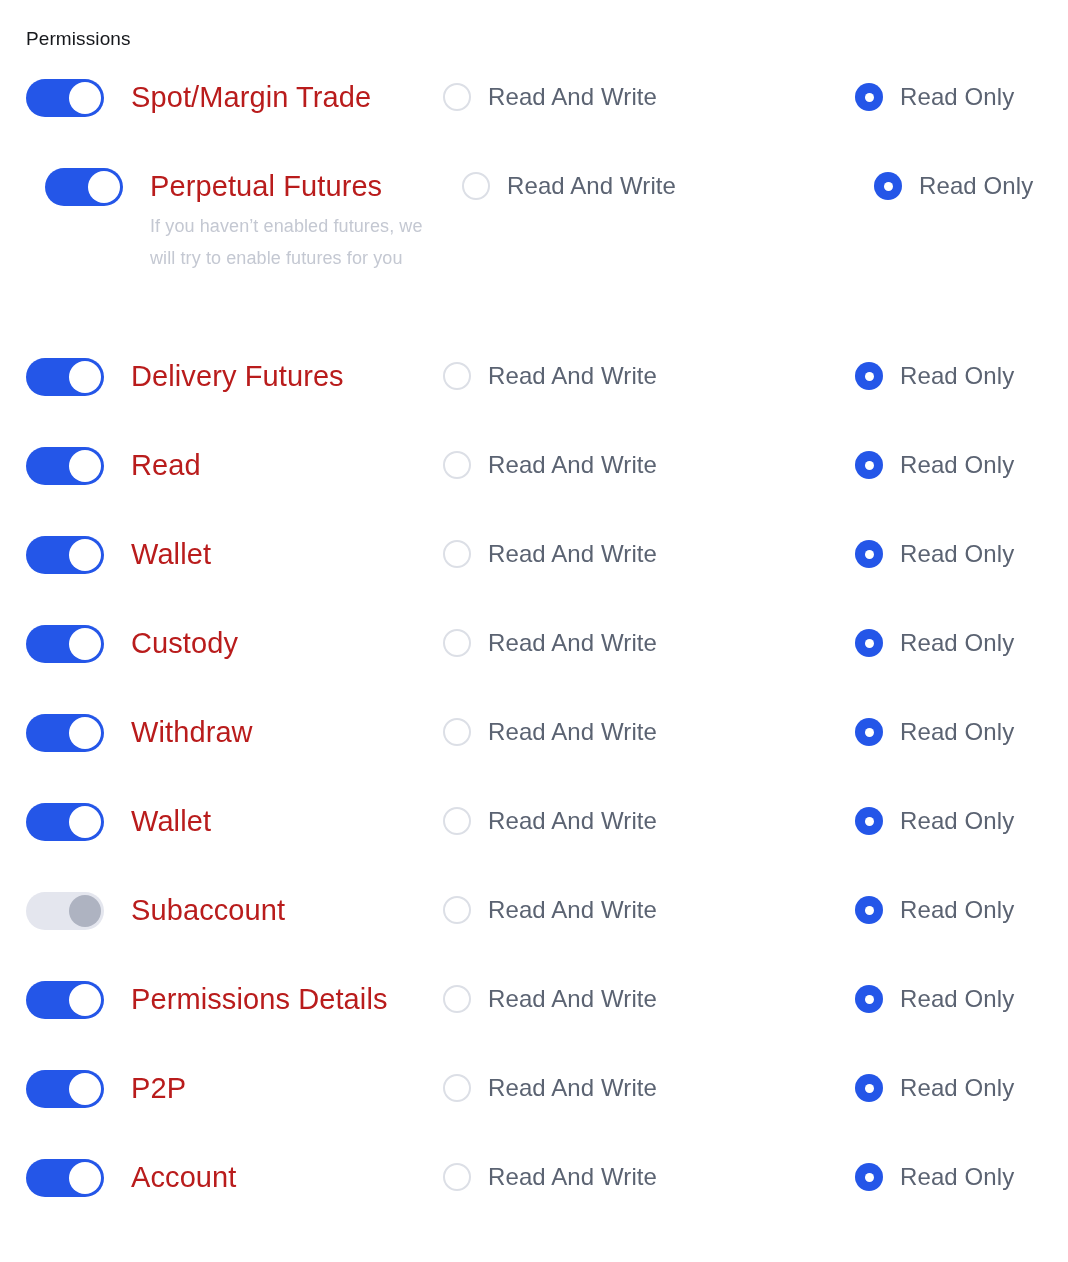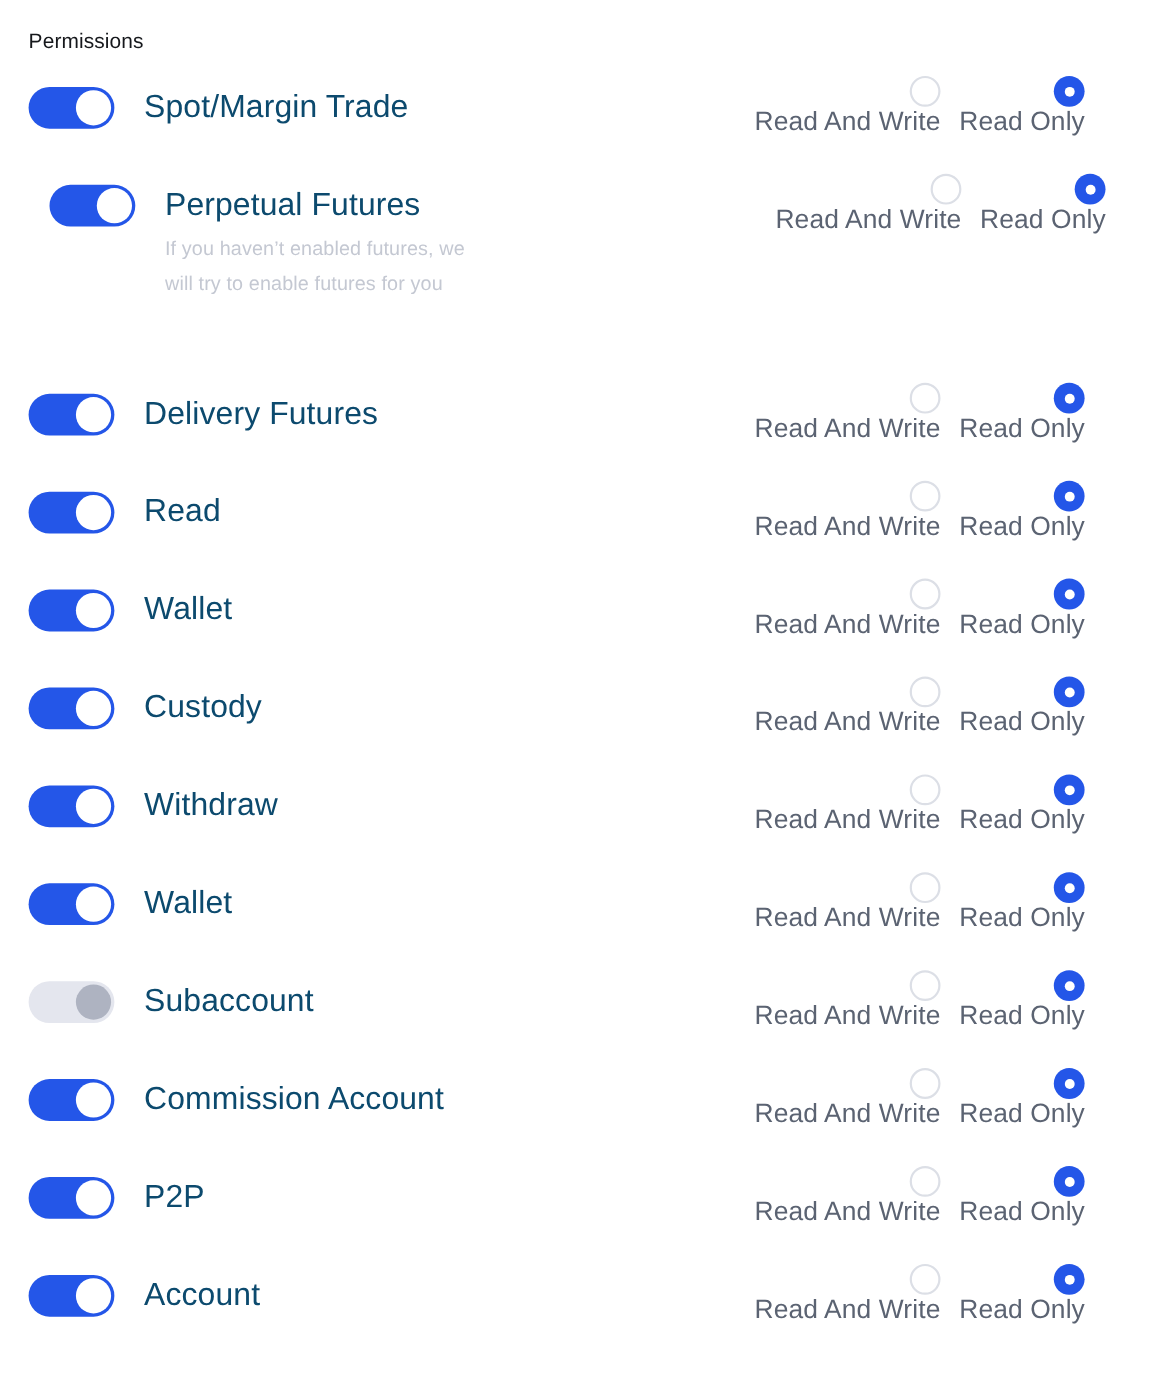--- a/index.html
+++ b/index.html
@@ -81,21 +81,21 @@
   
   .perm-label-col {
     flex: 0 0 auto;
     min-width: 312px;
     margin-left: 27px;
     padding-top: 1px;
   }
   .perm-label {
     font-size: 29px;
     font-weight: 400;
-    color: #0c4a6e;
+    color: #b91c1c;
     line-height: 47px;
     white-space: nowrap;
     letter-spacing: 0.1px;
   }
   .perm-hint {
     font-size: 18px;
     color: #c4c8d2;
     line-height: 32px;
     width: 300px;
     margin-top: 0;
@@ -105,23 +105,22 @@
   
   .radio-group {
     flex: 0 0 auto;
     display: flex;
     align-items: center;
     height: 47px;
     margin-top: 1px;
   }
   .radio-opt {
     display: flex;
-    align-items: flex-end;
+    align-items: center;
     cursor: pointer;
-    flex-direction: column;
   }
   .radio-opt.rw {
     width: 412px;
   }
   .radio-dot {
     flex: 0 0 auto;
     width: 28px;
     height: 28px;
     border-radius: 50%;
     box-sizing: border-box;
@@ -321,21 +320,21 @@
             <span class="radio-dot checked"></span>
             <span class="radio-text">Read Only</span>
           </label>
         </div>
       </div>
       <div class="perm-row">
         <div class="toggle">
           <span class="knob"></span>
         </div>
         <div class="perm-label-col">
-          <div class="perm-label">Commission Account</div>
+          <div class="perm-label">Permissions Details</div>
         </div>
         <div class="radio-group">
           <label class="radio-opt rw">
             <span class="radio-dot"></span>
             <span class="radio-text">Read And Write</span>
           </label>
           <label class="radio-opt ro">
             <span class="radio-dot checked"></span>
             <span class="radio-text">Read Only</span>
           </label>

